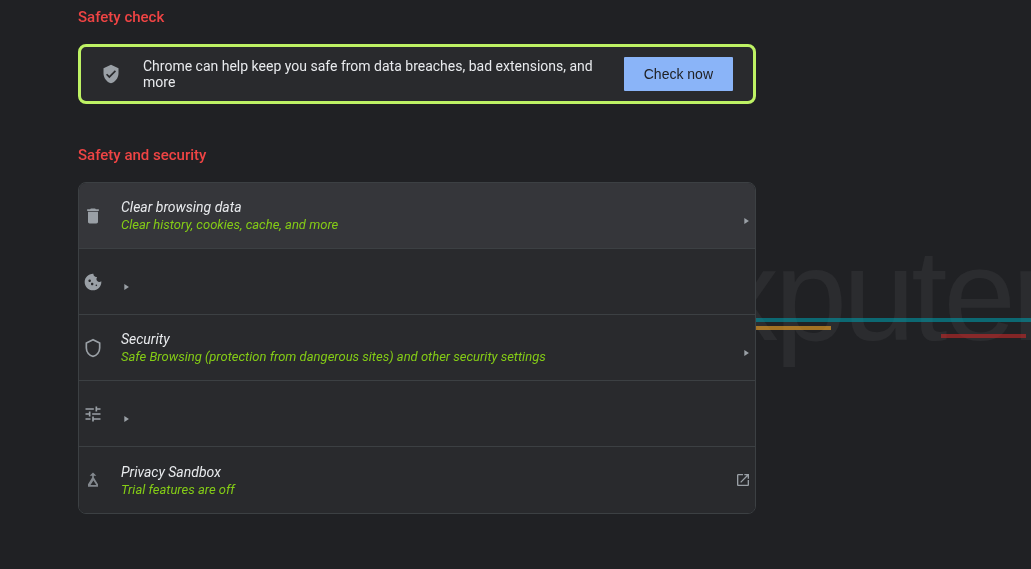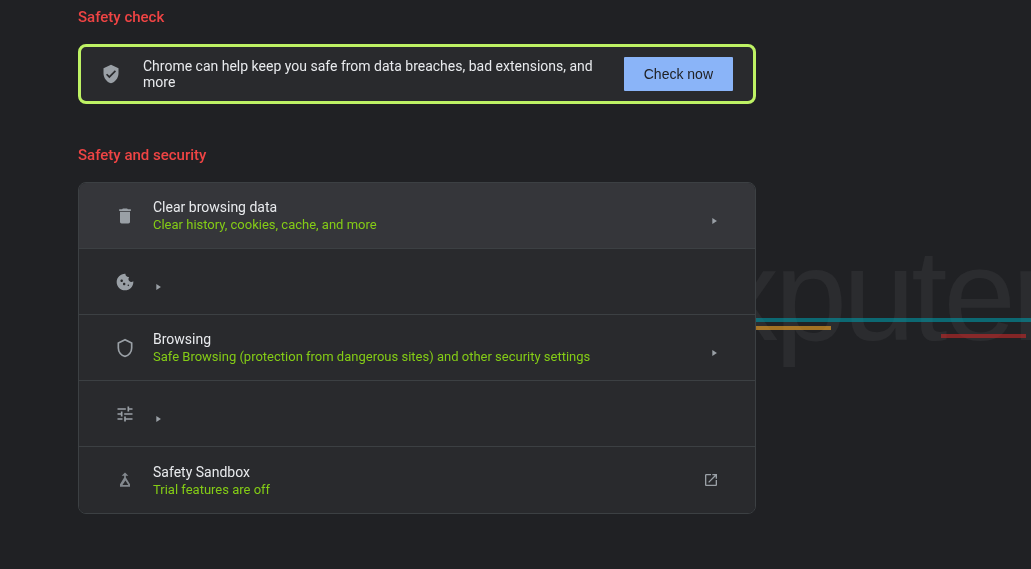--- a/index.html
+++ b/index.html
@@ -54,26 +54,27 @@
       cursor: pointer;
     }
     .list {
       border: 1px solid #3c4043;
       border-radius: 8px;
       overflow: hidden;
     }
     .row {
       display: flex;
       align-items: center;
-      padding: 14px 36px;
+      padding: 14px 4px;
       gap: 18px;
       background: #292a2d;
       border-bottom: 1px solid #3c4043;
       cursor: pointer;
       min-height: 66px;
+      font-style: italic;
     }
     .row:last-child { border-bottom: none; }
     .row.hovered { background: #35363a; }
     .row-icon {
       width: 20px;
       height: 20px;
       flex-shrink: 0;
       color: #9aa0a6;
       display: flex;
       align-items: center;
@@ -191,21 +192,21 @@
       </span>
     </div>
 
     <div class="row">
       <span class="row-icon">
         <svg viewBox="0 0 24 24" fill="none" stroke="currentColor" stroke-width="2">
             <path d="M12 2L4 6v6c0 5 3.5 9.5 8 10 4.5-.5 8-5 8-10V6l-8-4z"></path>
           </svg>
       </span>
       <div class="row-text">
-        <div class="row-title">Browsing</div>
+        <div class="row-title">Security</div>
         <div class="row-sub">Safe Browsing (protection from dangerous sites) and other security settings</div>
       </div>
       <span class="row-arrow">
         <svg viewBox="0 0 24 24" fill="currentColor">
             <path d="M8 5v14l11-7z"></path>
           </svg>
       </span>
     </div>
 
     <div class="row">
@@ -221,21 +222,21 @@
       </span>
     </div>
 
     <div class="row">
       <span class="row-icon">
         <svg viewBox="0 0 24 24" fill="currentColor">
             <path d="M13 6.99h3L12 3 8 6.99h3v2.15L6 17v3h12v-3l-5-7.86V6.99zm-4 11.01l3.5-5.5L16 18H9z" opacity="0.8"></path>
           </svg>
       </span>
       <div class="row-text">
-        <div class="row-title">Safety Sandbox</div>
+        <div class="row-title">Privacy Sandbox</div>
         <div class="row-sub">Trial features are off</div>
       </div>
       <span class="external-icon">
         <svg viewBox="0 0 24 24" fill="currentColor">
             <path d="M19 19H5V5h7V3H5c-1.11 0-2 .9-2 2v14c0 1.1.89 2 2 2h14c1.1 0 2-.9 2-2v-7h-2v7zM14 3v2h3.59l-9.83 9.83 1.41 1.41L19 6.41V10h2V3h-7z"></path>
           </svg>
       </span>
     </div>
 
   </div>

